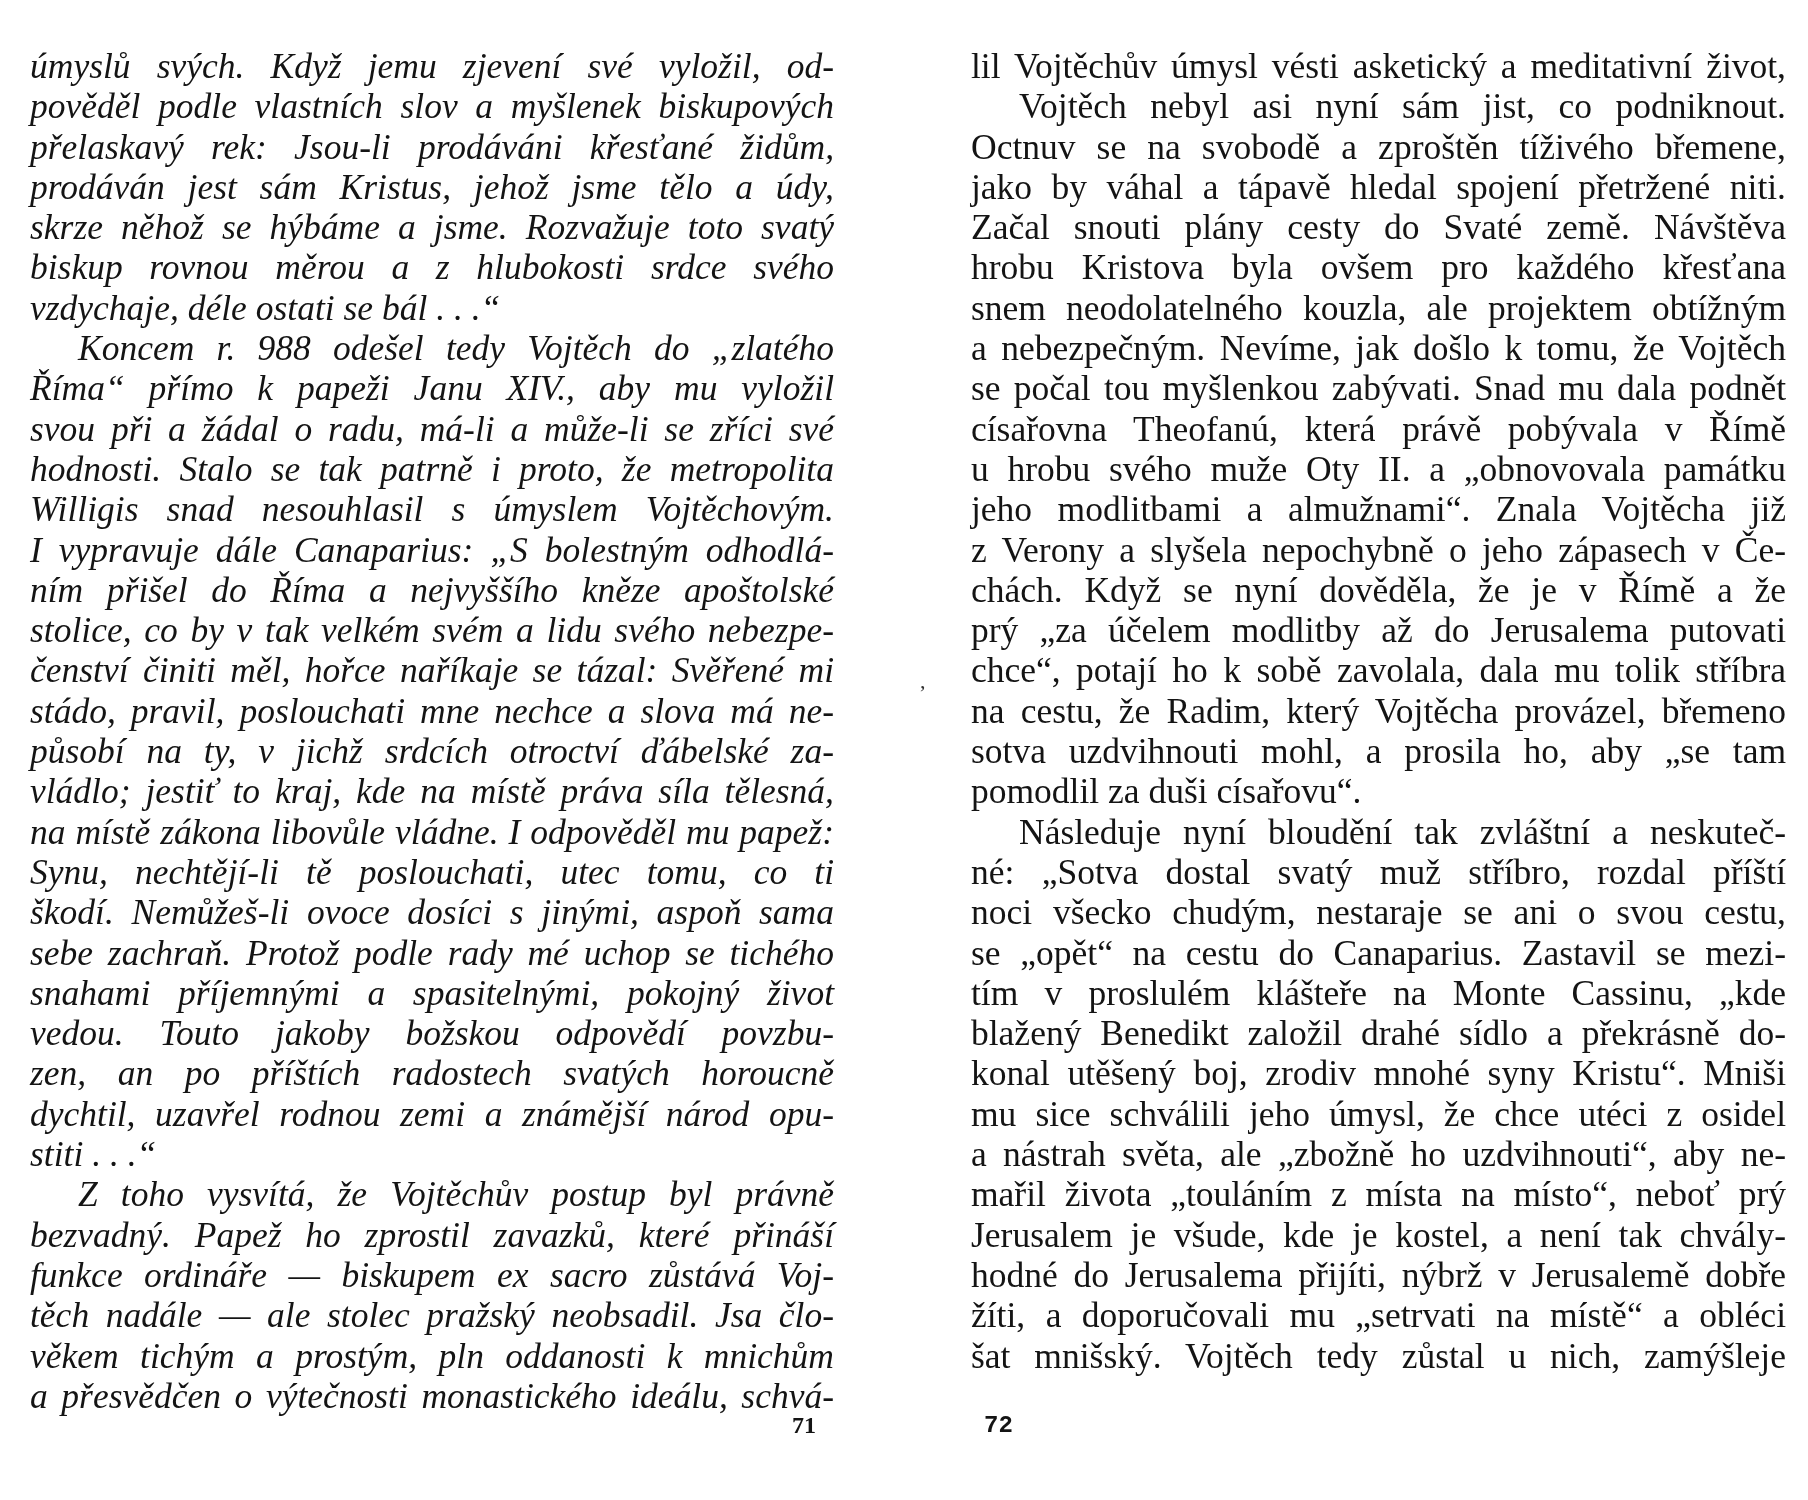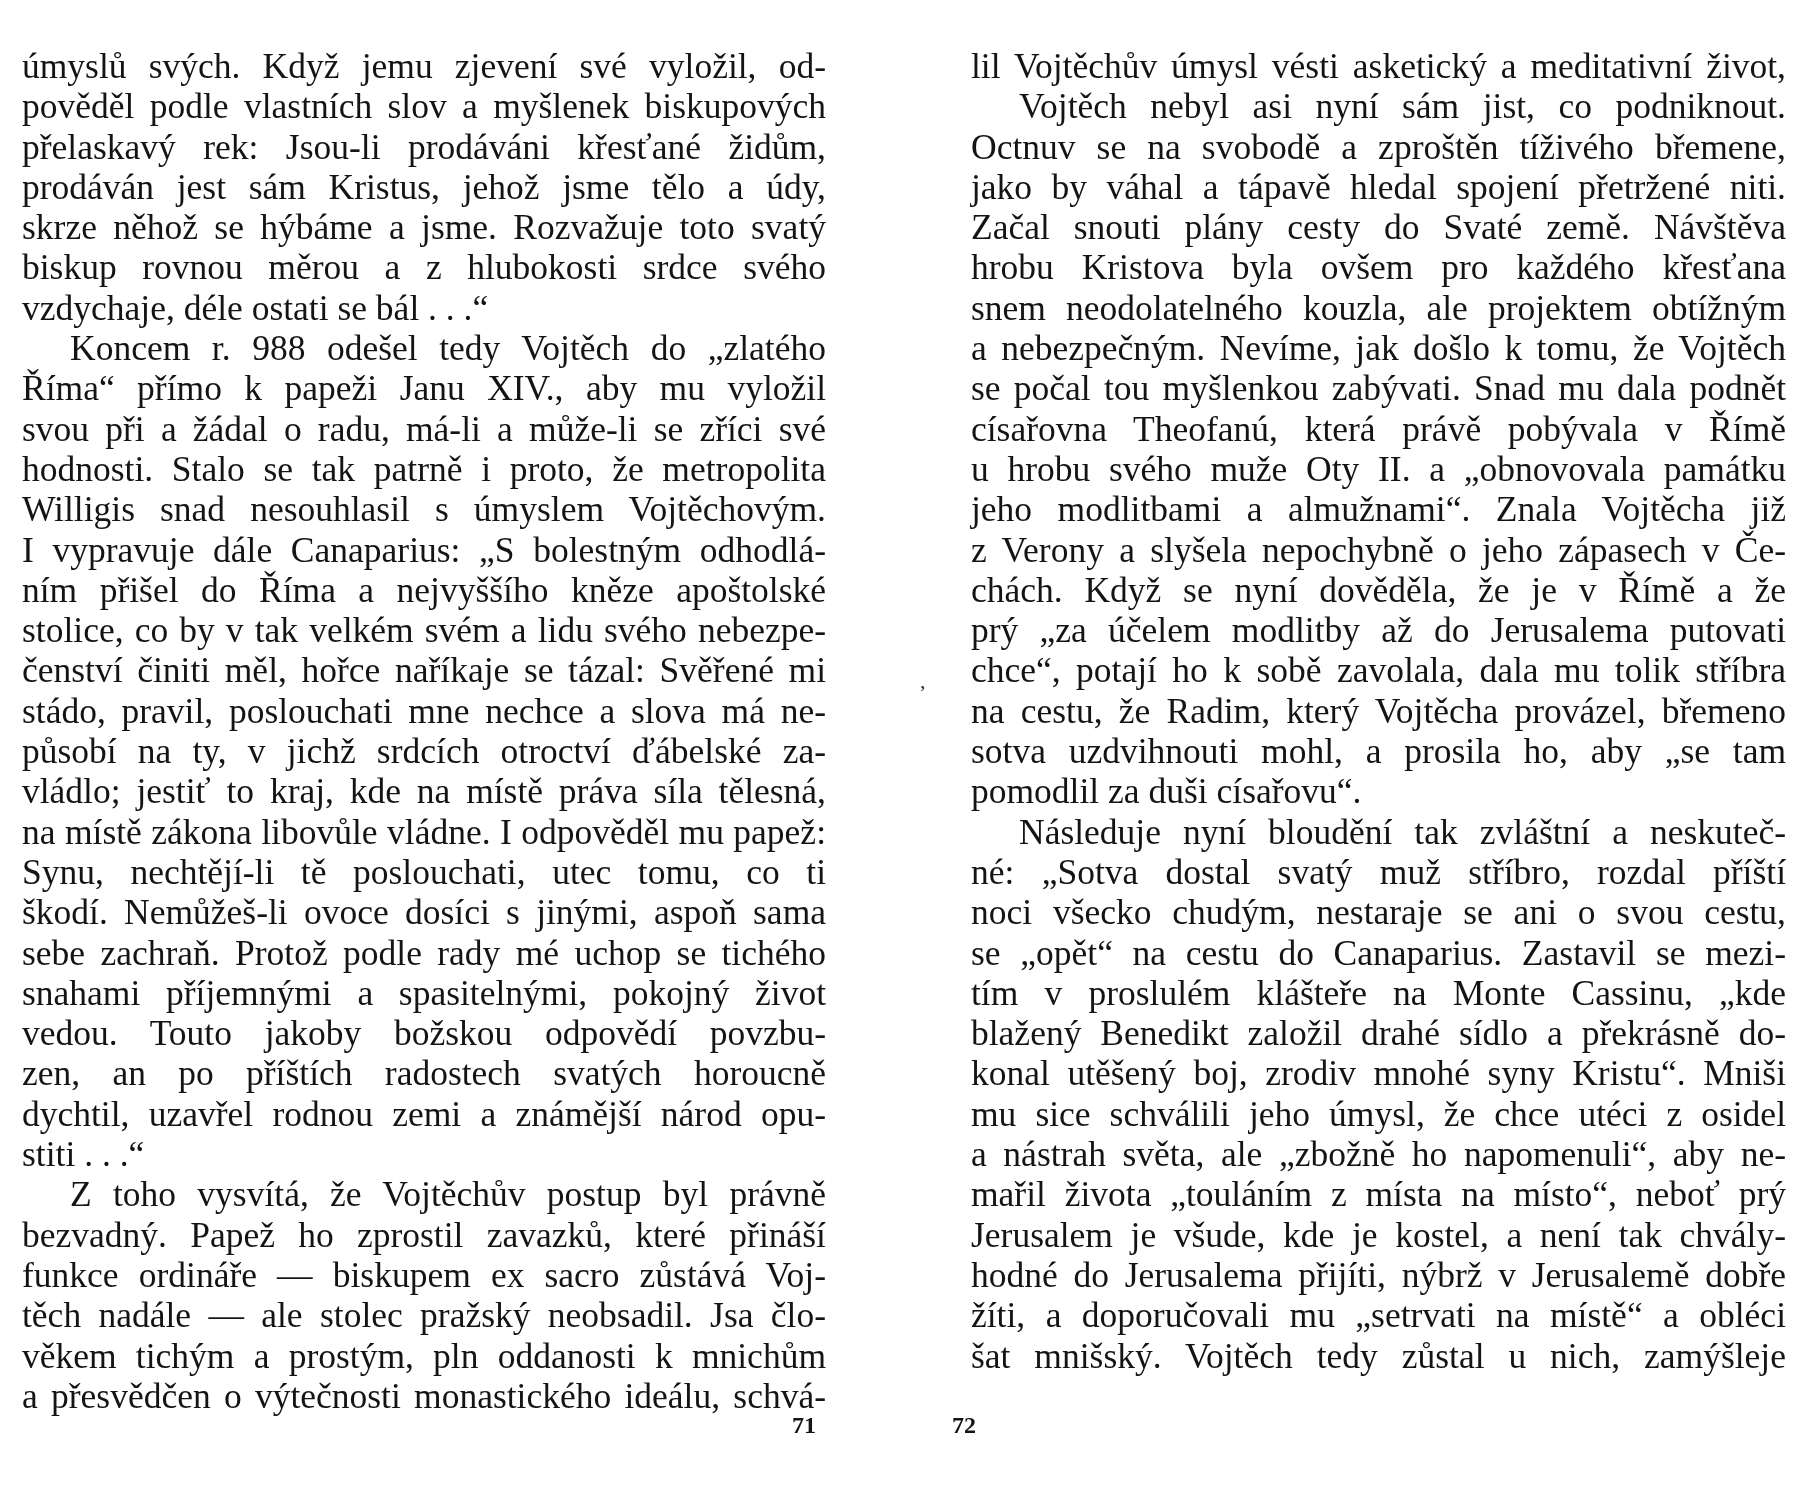--- a/index.html
+++ b/index.html
@@ -13,22 +13,23 @@
     position: relative;
     overflow: hidden;
     font-family: "Liberation Serif", "DejaVu Serif", serif;
     color: #141414;
   }
   .page {
     position: absolute;
     top: 46px;
   }
   #page-left {
-    left: 22px;
+    left: 30px;
     width: 804px;
+    font-style: italic;
   }
   #page-right {
     left: 971px;
     width: 815px;
   }
   .line {
     display: block;
     font-size: 35.5px;
     line-height: 40.3px;
     height: 40.3px;
@@ -47,21 +48,22 @@
     position: absolute;
     font-size: 24px;
     font-weight: bold;
     top: 1412px;
     font-family: "Liberation Serif", "DejaVu Serif", serif;
   }
   #page-number-left {
     left: 792px;
   }
   #page-number-right {
-    left: 952px;
+    left: 984px;
+    font-family: Liberation Mono, monospace;
   }
   .stray-mark {
     position: absolute;
     left: 920px;
     top: 668px;
     font-size: 22px;
     color: #333;
   }
 </style>
 </head>
@@ -128,20 +130,20 @@
     <span class="line">sotva uzdvihnouti mohl, a prosila ho, aby „se tam</span>
     <span class="line last">pomodlil za duši císařovu“.</span>
     <span class="line indent">Následuje nyní bloudění tak zvláštní a neskuteč-</span>
     <span class="line">né: „Sotva dostal svatý muž stříbro, rozdal příští</span>
     <span class="line">noci všecko chudým, nestaraje se ani o svou cestu,</span>
     <span class="line">se „opět“ na cestu do Canaparius. Zastavil se mezi-</span>
     <span class="line">tím v proslulém klášteře na Monte Cassinu, „kde</span>
     <span class="line">blažený Benedikt založil drahé sídlo a překrásně do-</span>
     <span class="line">konal utěšený boj, zrodiv mnohé syny Kristu“. Mniši</span>
     <span class="line">mu sice schválili jeho úmysl, že chce utéci z osidel</span>
-    <span class="line">a nástrah světa, ale „zbožně ho napomenuli“, aby ne-</span>
+    <span class="line">a nástrah světa, ale „zbožně ho uzdvihnouti“, aby ne-</span>
     <span class="line">mařil života „touláním z místa na místo“, neboť prý</span>
     <span class="line">Jerusalem je všude, kde je kostel, a není tak chvály-</span>
     <span class="line">hodné do Jerusalema přijíti, nýbrž v Jerusalemě dobře</span>
     <span class="line">žíti, a doporučovali mu „setrvati na místě“ a obléci</span>
     <span class="line">šat mnišský. Vojtěch tedy zůstal u nich, zamýšleje</span>
   </div>
 <div id="page-number-right" class="page-number">72</div>
 
 </body></html>

